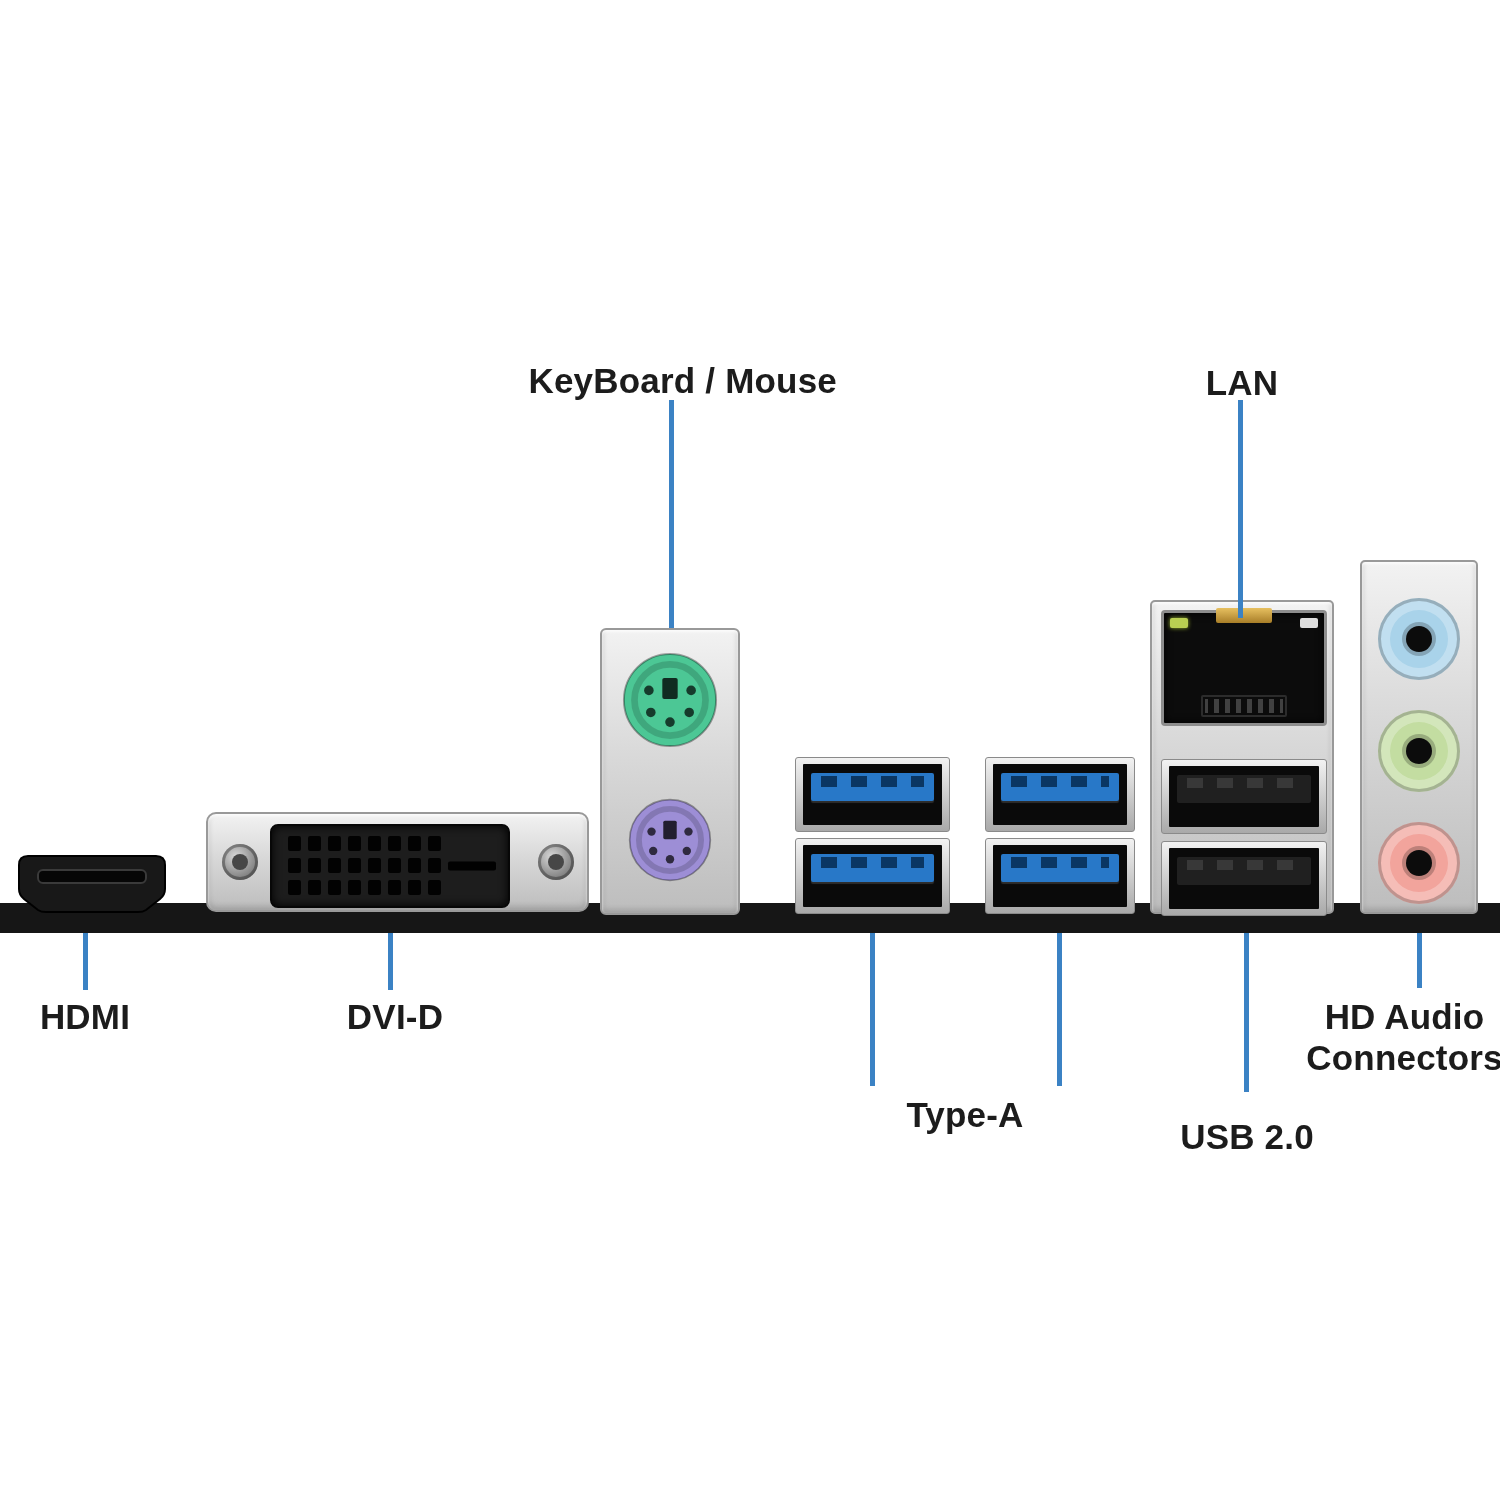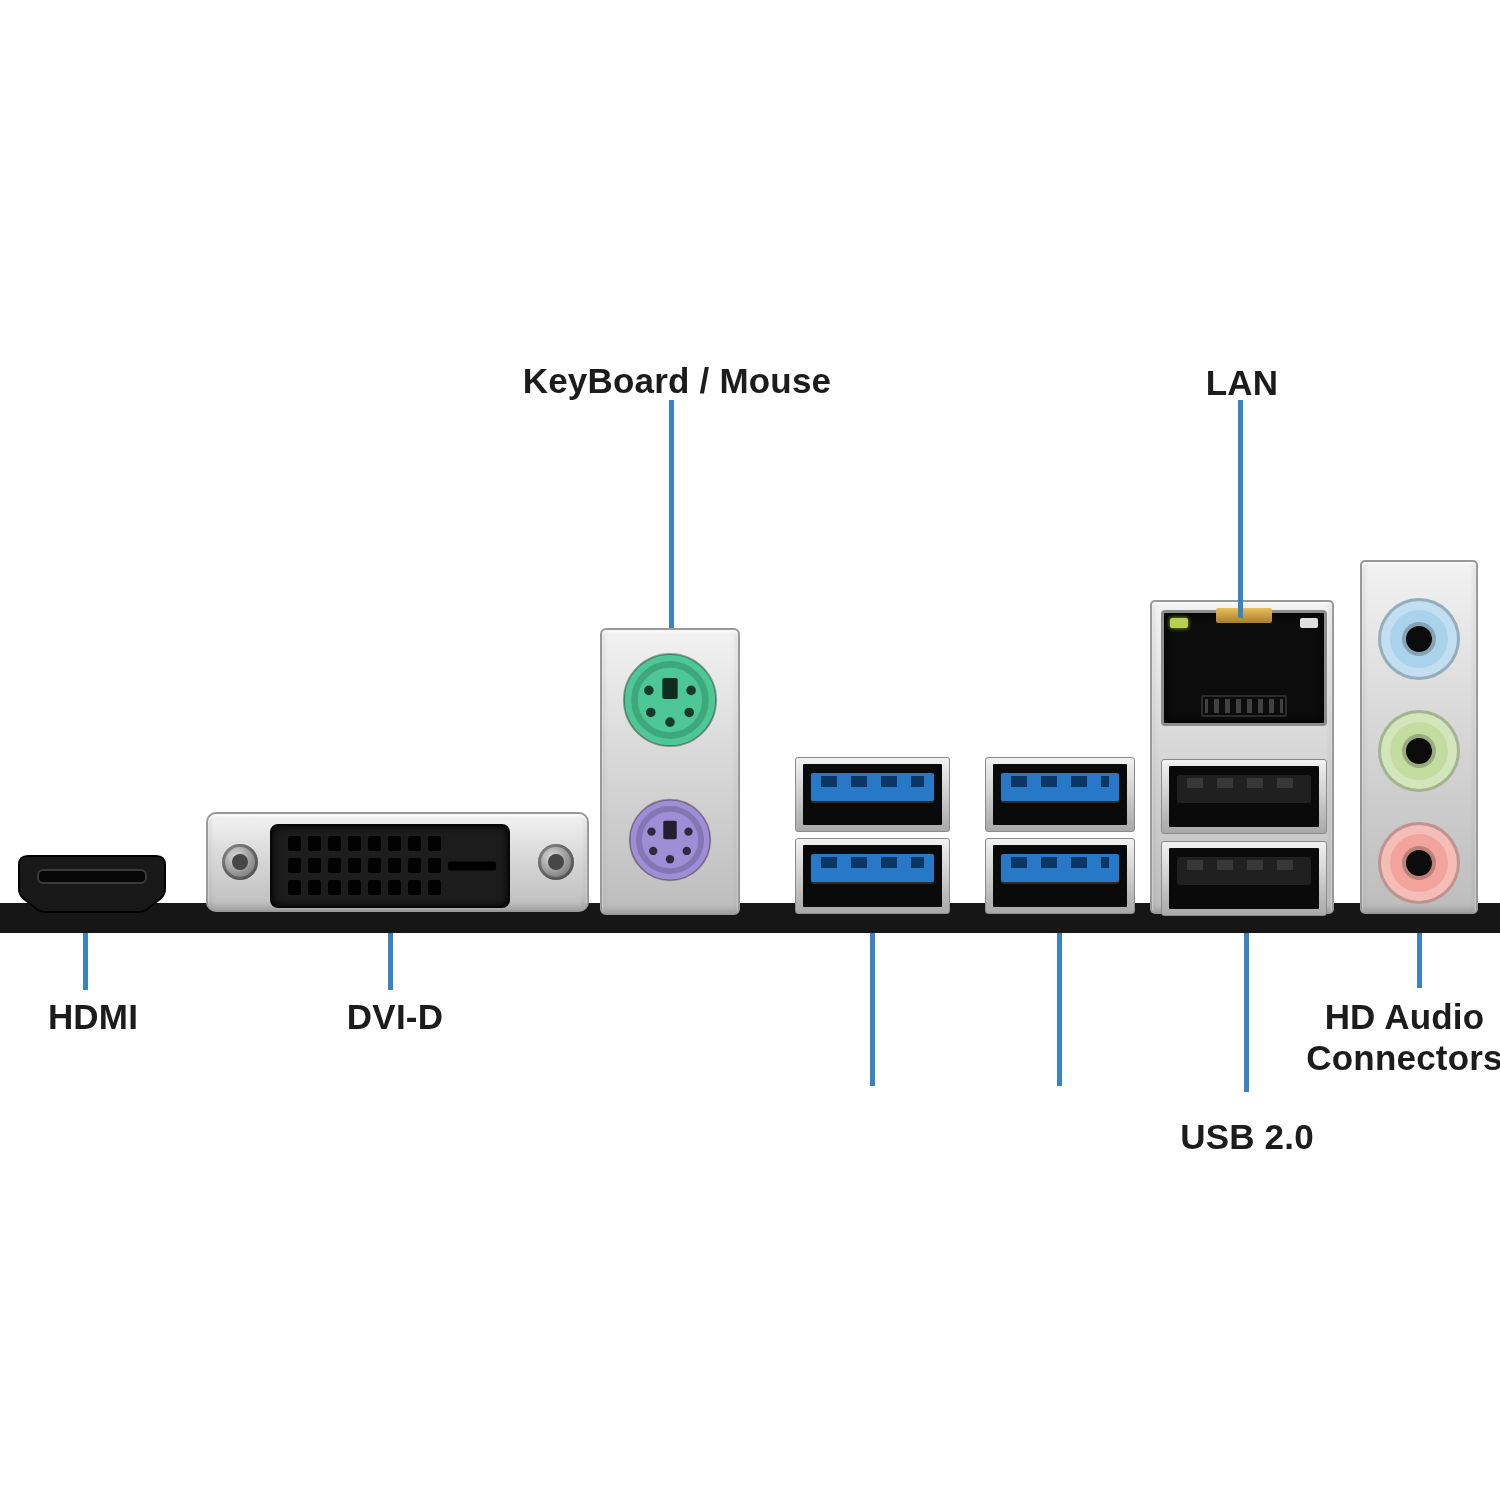--- a/index.html
+++ b/index.html
@@ -5,23 +5,23 @@
   html,body{margin:0;padding:0;background:#fff;}
   .stage{
     position:relative;width:1500px;height:1500px;background:#ffffff;overflow:hidden;
     font-family:"Liberation Sans", sans-serif;
   }
   
   .label{
     position:absolute;font-weight:bold;font-size:35px;color:var(--label-text,#1c1c1c);
     text-align:center;line-height:1.18;z-index:6;letter-spacing:.2px;
   }
-  #lbl-kbm{left:517px;top:360px;width:320px;}
+  #lbl-kbm{left:517px;top:360px;width:320px;text-align:right;}
   #lbl-lan{left:1162px;top:362px;width:160px;}
-  #lbl-hdmi{left:13px;top:996px;width:160px;}
+  #lbl-hdmi{left:5px;top:996px;width:160px;}
   #lbl-dvi{left:310px;top:996px;width:170px;}
   #lbl-usb3{left:805px;top:1094px;width:320px;}
   #lbl-usb2{left:1157px;top:1098px;width:180px;margin-top:18px;}
   #lbl-audio{left:1282px;top:996px;width:245px;}
   
   .callout{position:absolute;width:5px;background:var(--accent,#3b82c4);}
   #line-kbm{left:669px;top:400px;height:228px;z-index:4;}
   #line-lan{left:1238px;top:400px;height:218px;z-index:4;}
   #line-hdmi{left:83px;top:928px;height:62px;z-index:0;}
   #line-dvi{left:388px;top:928px;height:62px;z-index:0;}
@@ -211,20 +211,21 @@
         <div class="hole"></div>
       </div>
     <div class="jack" id="jack-mic" style="--jack: var(--audio-mic)">
         <div class="hole"></div>
       </div>
   </div>
 
   <div class="label" id="lbl-hdmi">HDMI</div>
   <div class="label" id="lbl-dvi">DVI-D</div>
   <div class="label" id="lbl-usb3">
+    <div>Type-A</div>
   </div>
   <div class="label" id="lbl-usb2">USB 2.0</div>
   <div class="label" id="lbl-audio">
     <div>HD Audio</div>
     <div>Connectors</div>
   </div>
 
 </div>
 
 </body></html>

